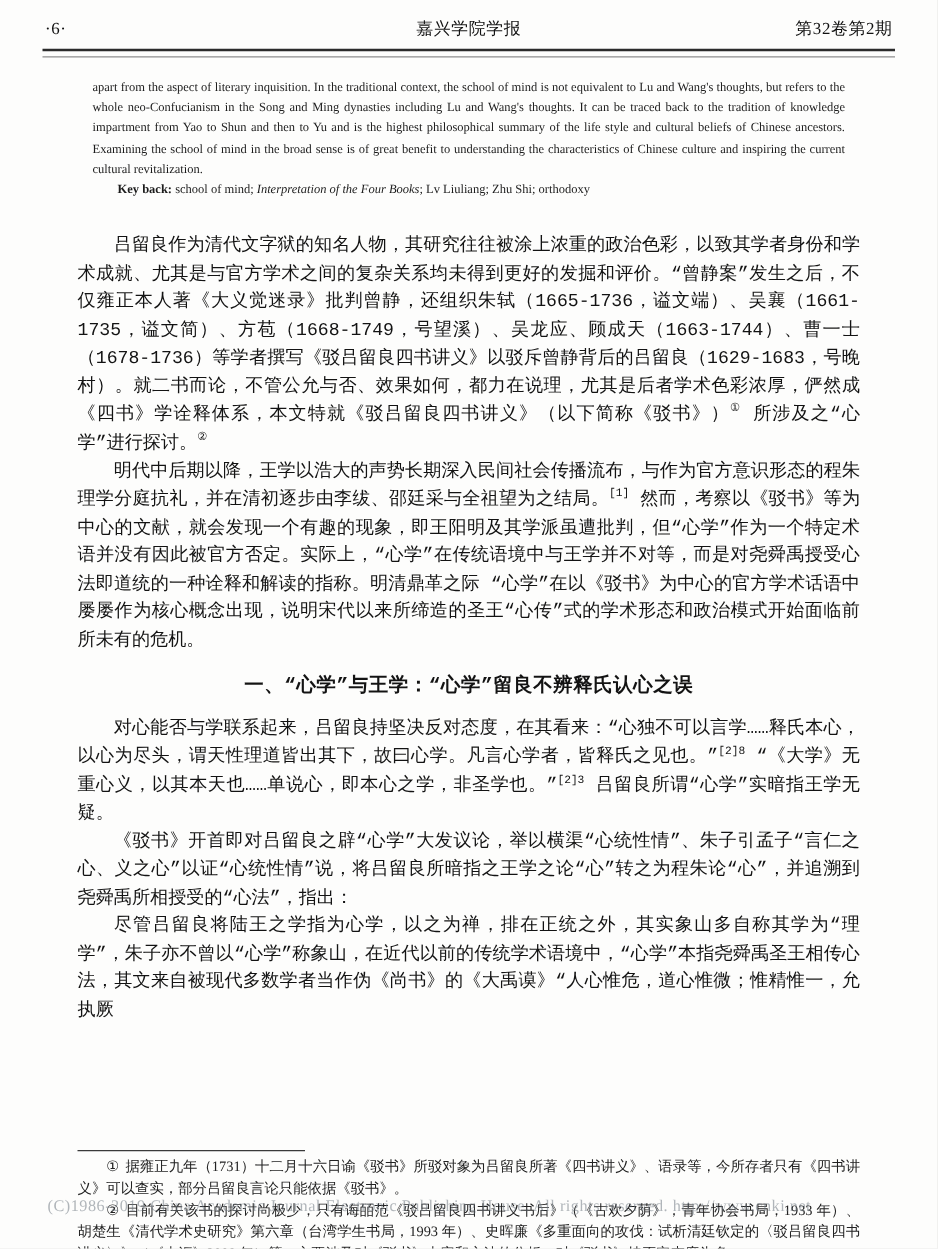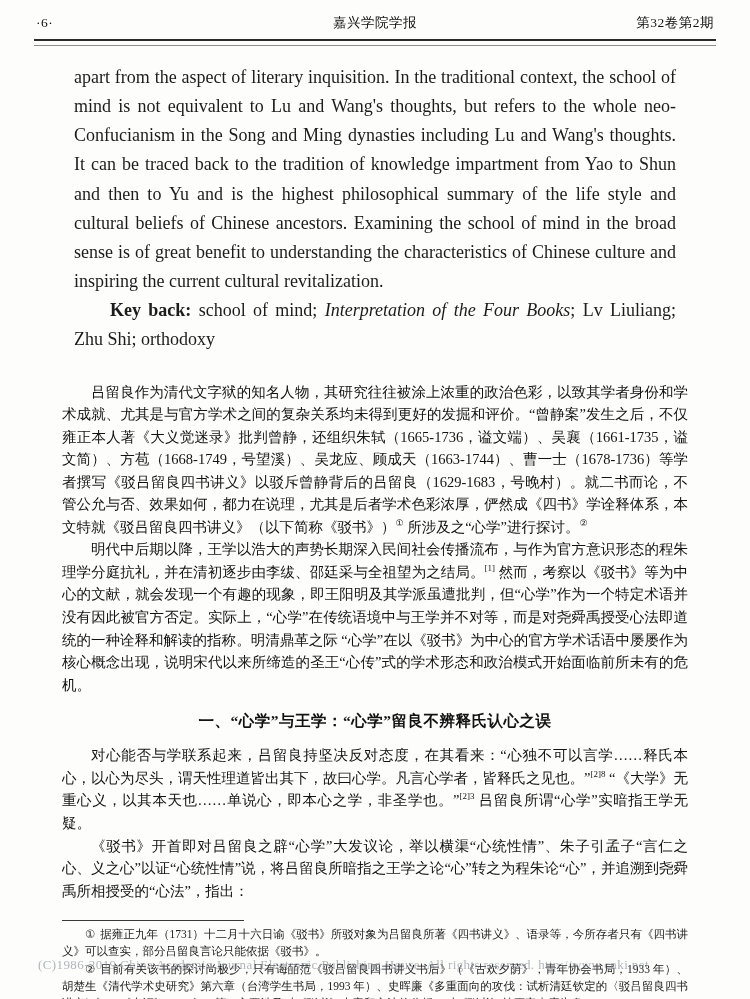--- a/index.html
+++ b/index.html
@@ -22,31 +22,31 @@
   .hdr .mid{position:absolute;left:0;right:0;text-align:center;pointer-events:none;}
   .hdr-rule{
     margin:7px 34px 0 34px;
     height:4px;
     border-top:2px solid #2b2b2b;
     border-bottom:1px solid #8d8d8d;
   }
   
   .eng{
     margin:17px 74px 0 74px;
-    font-size:18px;line-height:1.62;
+    font-size:10px;line-height:1.62;
     text-align:justify;color:#1c1c1c;
   }
   .eng p{margin:0;}
   .keywords{margin-top:3px;text-indent:2em;}
   .keywords b{font-weight:bold;}
   
   .cn{
     margin:26px 62px 0 62px;
     font-size:14.5px;line-height:1.555;
-    text-align:justify;color:#131313;
+    text-align:justify;color:#131313;font-family:Liberation Mono, monospace;
   }
   .cn p{margin:0;text-indent:2em;}
   .cn h2{
     font-size:15.5px;font-weight:bold;text-align:center;
     margin:13px 0 11px 0;text-indent:0;letter-spacing:.5px;
   }
   .cn blockquote{
     margin:0 4px 0 2em;text-indent:2em;
   }
   sup{font-size:.62em;line-height:0;}
@@ -83,20 +83,21 @@
     <p>apart from the aspect of literary inquisition. In the traditional context, the school of mind is not equivalent to Lu and Wang's thoughts, but refers to the whole neo-Confucianism in the Song and Ming dynasties including Lu and Wang's thoughts. It can be traced back to the tradition of knowledge impartment from Yao to Shun and then to Yu and is the highest philosophical summary of the life style and cultural beliefs of Chinese ancestors. Examining the school of mind in the broad sense is of great benefit to understanding the characteristics of Chinese culture and inspiring the current cultural revitalization.</p>
     <p class="keywords"><b>Key back: </b><span><span>school of mind; </span><span style="font-style: italic;">Interpretation of the Four Books</span><span>; Lv Liuliang; Zhu Shi; orthodoxy</span></span></p>
   </div>
 
   <div class="cn">
     <p><span>吕留良作为清代文字狱的知名人物，其研究往往被涂上浓重的政治色彩，以致其学者身份和学术成就、尤其是与官方学术之间的复杂关系均未得到更好的发掘和评价。“曾静案”发生之后，不仅雍正本人著《大义觉迷录》批判曾静，还组织朱轼（1665-1736，谥文端）、吴襄（1661-1735，谥文简）、方苞（1668-1749，号望溪）、吴龙应、顾成天（1663-1744）、曹一士（1678-1736）等学者撰写《驳吕留良四书讲义》以驳斥曾静背后的吕留良（1629-1683，号晚村）。就二书而论，不管公允与否、效果如何，都力在说理，尤其是后者学术色彩浓厚，俨然成《四书》学诠释体系，本文特就《驳吕留良四书讲义》（以下简称《驳书》）</span><sup>①</sup><span> 所涉及之“心学”进行探讨。</span><sup>②</sup></p>
     <p><span>明代中后期以降，王学以浩大的声势长期深入民间社会传播流布，与作为官方意识形态的程朱理学分庭抗礼，并在清初逐步由李绂、邵廷采与全祖望为之结局。</span><sup>[1]</sup><span> 然而，考察以《驳书》等为中心的文献，就会发现一个有趣的现象，即王阳明及其学派虽遭批判，但“心学”作为一个特定术语并没有因此被官方否定。实际上，“心学”在传统语境中与王学并不对等，而是对尧舜禹授受心法即道统的一种诠释和解读的指称。明清鼎革之际 “心学”在以《驳书》为中心的官方学术话语中屡屡作为核心概念出现，说明宋代以来所缔造的圣王“心传”式的学术形态和政治模式开始面临前所未有的危机。</span></p>
     <h2>一、“心学”与王学：“心学”留良不辨释氏认心之误</h2>
     <p><span>对心能否与学联系起来，吕留良持坚决反对态度，在其看来：“心独不可以言学……释氏本心，以心为尽头，谓天性理道皆出其下，故曰心学。凡言心学者，皆释氏之见也。”</span><sup>[2]8</sup><span> “《大学》无重心义，以其本天也……单说心，即本心之学，非圣学也。”</span><sup>[2]3</sup><span> 吕留良所谓“心学”实暗指王学无疑。</span></p>
     <p><span>《驳书》开首即对吕留良之辟“心学”大发议论，举以横渠“心统性情”、朱子引孟子“言仁之心、义之心”以证“心统性情”说，将吕留良所暗指之王学之论“心”转之为程朱论“心”，并追溯到尧舜禹所相授受的“心法”，指出：</span></p>
+    <p><span>尽管吕留良将陆王之学指为心学，以之为禅，排在正统之外，其实象山多自称其学为“理学”，朱子亦不曾以“心学”称象山，在近代以前的传统学术语境中，“心学”本指尧舜禹圣王相传心法，其文来自被现代多数学者当作伪《尚书》的《大禹谟》“人心惟危，道心惟微；惟精惟一，允执厥</span></p>
   </div>
 
   <div class="footer">
     <div class="fn-rule"></div>
     <p class="fn"><span class="mk">①</span><span>据雍正九年（1731）十二月十六日谕《驳书》所驳对象为吕留良所著《四书讲义》、语录等，今所存者只有《四书讲义》可以查实，部分吕留良言论只能依据《驳书》。</span></p>
     <p class="fn"><span class="mk">②</span><span>目前有关该书的探讨尚极少，只有诲皕范《驳吕留良四书讲义书后》（《古欢夕荫》，青年协会书局，1933 年）、胡楚生《清代学术史研究》第六章（台湾学生书局，1993 年）、史晖廉《多重面向的攻伐：试析清廷钦定的〈驳吕留良四书讲义〉》（《史汇》2008 年）等，主要涉及对《驳书》内容和方法的分析，对《驳书》持否定态度为多。</span></p>
   </div>
 
   <div class="wm">(C)1986-2019 China Academic Journal Electronic Publishing House. All rights reserved.    http://www.cnki.net</div>
 

